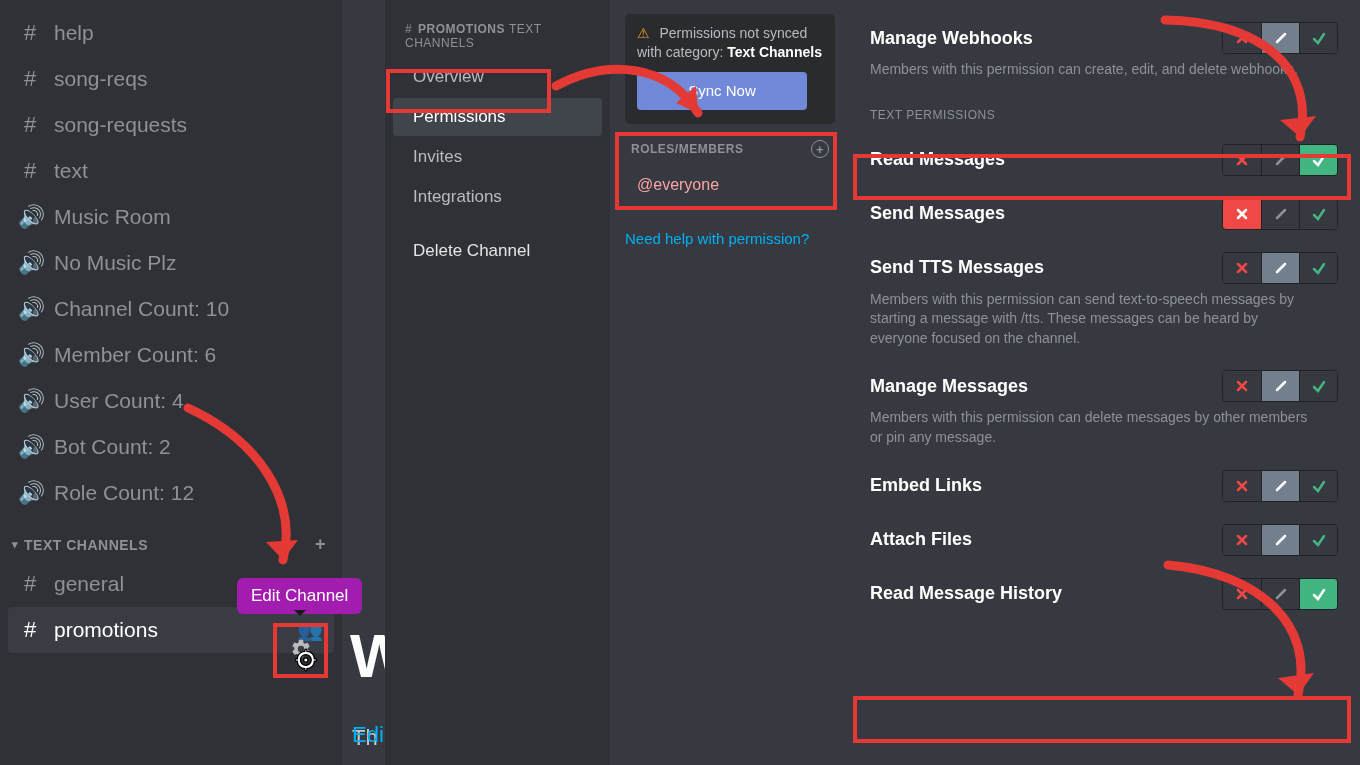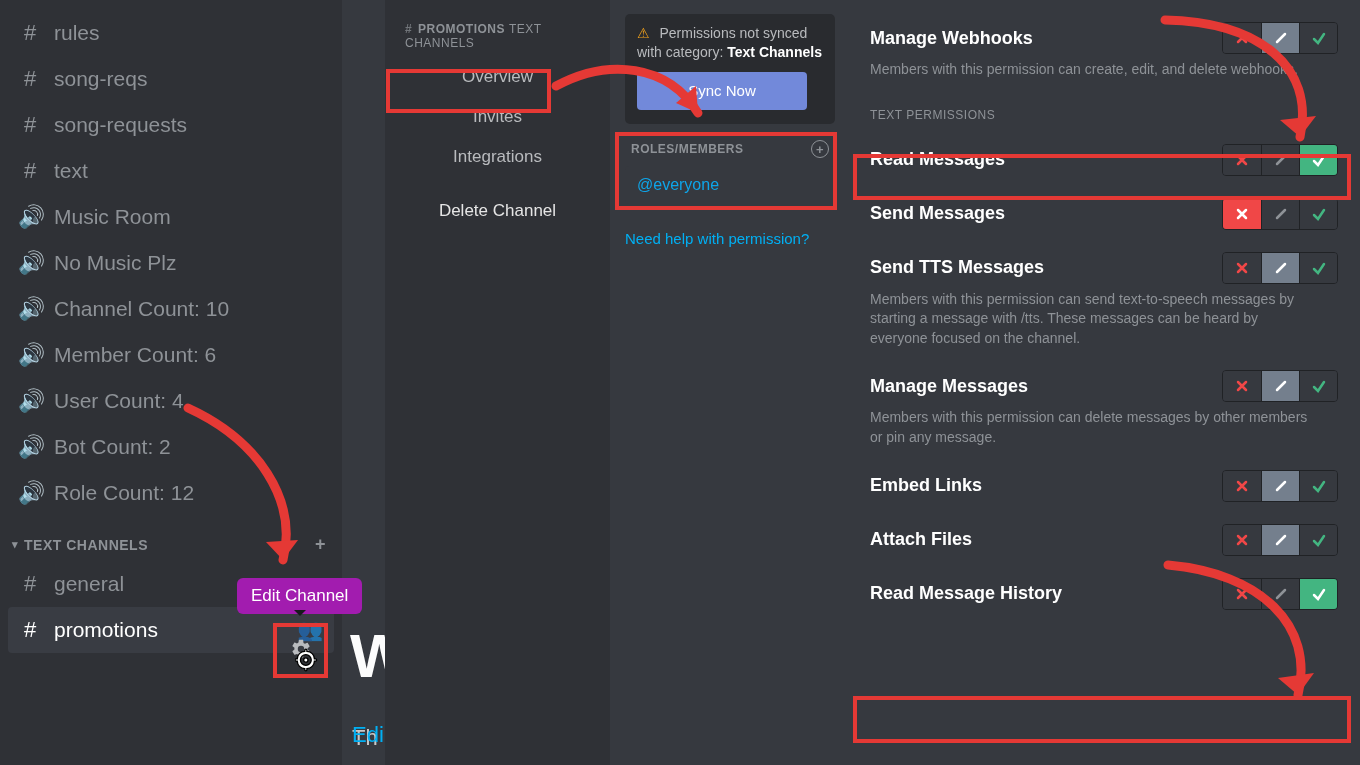--- a/index.html
+++ b/index.html
@@ -107,21 +107,21 @@
     color: #8e9297;
     padding: 6px 20px;
   }
   .settings-crumb .hash{opacity:.7;margin-right:2px;}
   .settings-crumb .sub{font-weight:400;}
   .settings-link {
     padding: 9px 20px;
     font-size: 17px;
     color: #b9bbbe;
     cursor: pointer;
-    border-radius:4px; margin:2px 8px;text-align:center;
+    border-radius:4px; margin:2px 8px;
   }
   .settings-link.active { background:#40444b; color:#fff;}
   .settings-link.danger { color:#e5e5e5; }
   .perm-box {
     position:absolute; left:386px; top:69px; width:165px; height:44px;
     border:4px solid #e53935; z-index:4;
   }
 
   
   .roles-panel {
@@ -150,21 +150,21 @@
   .roles-header{
     display:flex;align-items:center;justify-content:space-between;
     font-size:12px;font-weight:700;letter-spacing:.5px;color:#8e9297;
     padding:16px 6px 8px 6px;
   }
   .roles-header .plus-circ{
     width:18px;height:18px;border:1.5px solid #8e9297;border-radius:50%;
     display:flex;align-items:center;justify-content:center;font-size:13px;line-height:1;
   }
   .role-row{
-    background:#36393f;border-radius:4px;padding:10px 12px;font-size:16px;color:#0ea5e9;
+    background:#36393f;border-radius:4px;padding:10px 12px;font-size:16px;color:#fca5a5;
   }
   .roles-outline{
     position:absolute;left:615px;top:132px;width:222px;height:78px;
     border:4px solid #e53935;z-index:4;
   }
   .help-link{
     margin-top:26px;color:#00b0f4;font-size:15px;cursor:pointer;
     display:block;
   }
 
@@ -209,21 +209,21 @@
   .arrow{position:absolute;z-index:3;}
   .arrow svg path{stroke:#e53935;stroke-width:9;fill:none;stroke-linecap:round;}
   .arrow svg .head{fill:#e53935;stroke:none;}
 </style>
 </head>
 <body>
 
 <div class="channel-list" id="chanList">
     <div class="channel-item">
       <span class="icon">#</span>
-      <span class="label">rules</span>
+      <span class="label">help</span>
     </div>
     <div class="channel-item">
       <span class="icon">#</span>
       <span class="label">song-reqs</span>
     </div>
     <div class="channel-item">
       <span class="icon">#</span>
       <span class="label">song-requests</span>
     </div>
     <div class="channel-item">
@@ -294,20 +294,21 @@
 <div class="bg-ed">Edi</div>
 
 <div class="settings-nav">
   <div class="settings-crumb">
     <span class="hash">#</span>
     <span>PROMOTIONS</span>
     <span class="sub"> <span>TEXT CHANNELS</span></span>
   </div>
   <div id="navItems">
       <div class="settings-link">Overview</div>
+      <div class="settings-link active">Permissions</div>
       <div class="settings-link">Invites</div>
       <div class="settings-link">Integrations</div>
     </div>
   <div style="height:12px"></div>
   <div class="settings-link danger">Delete Channel</div>
 </div>
 <div class="perm-box"></div>
 
 <div class="roles-panel">
   <div class="sync-box">

